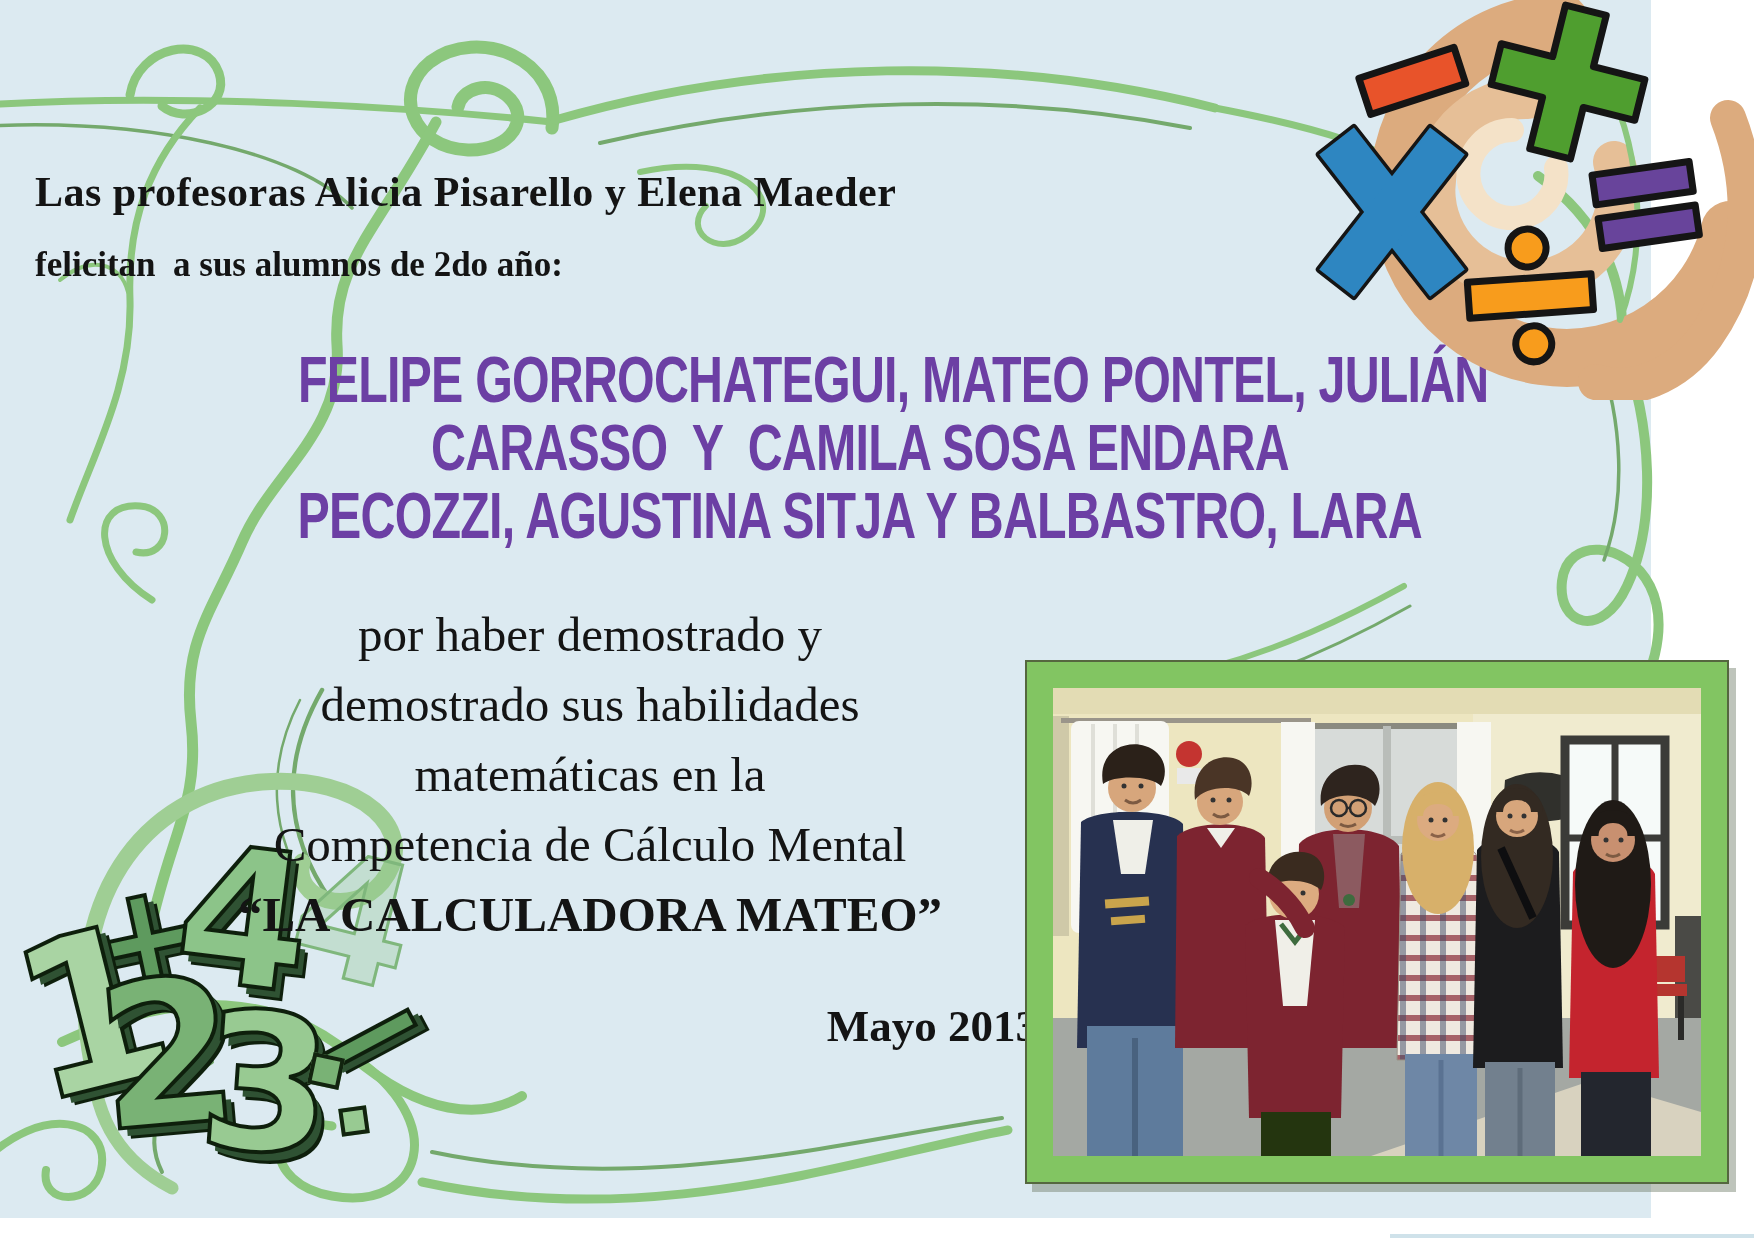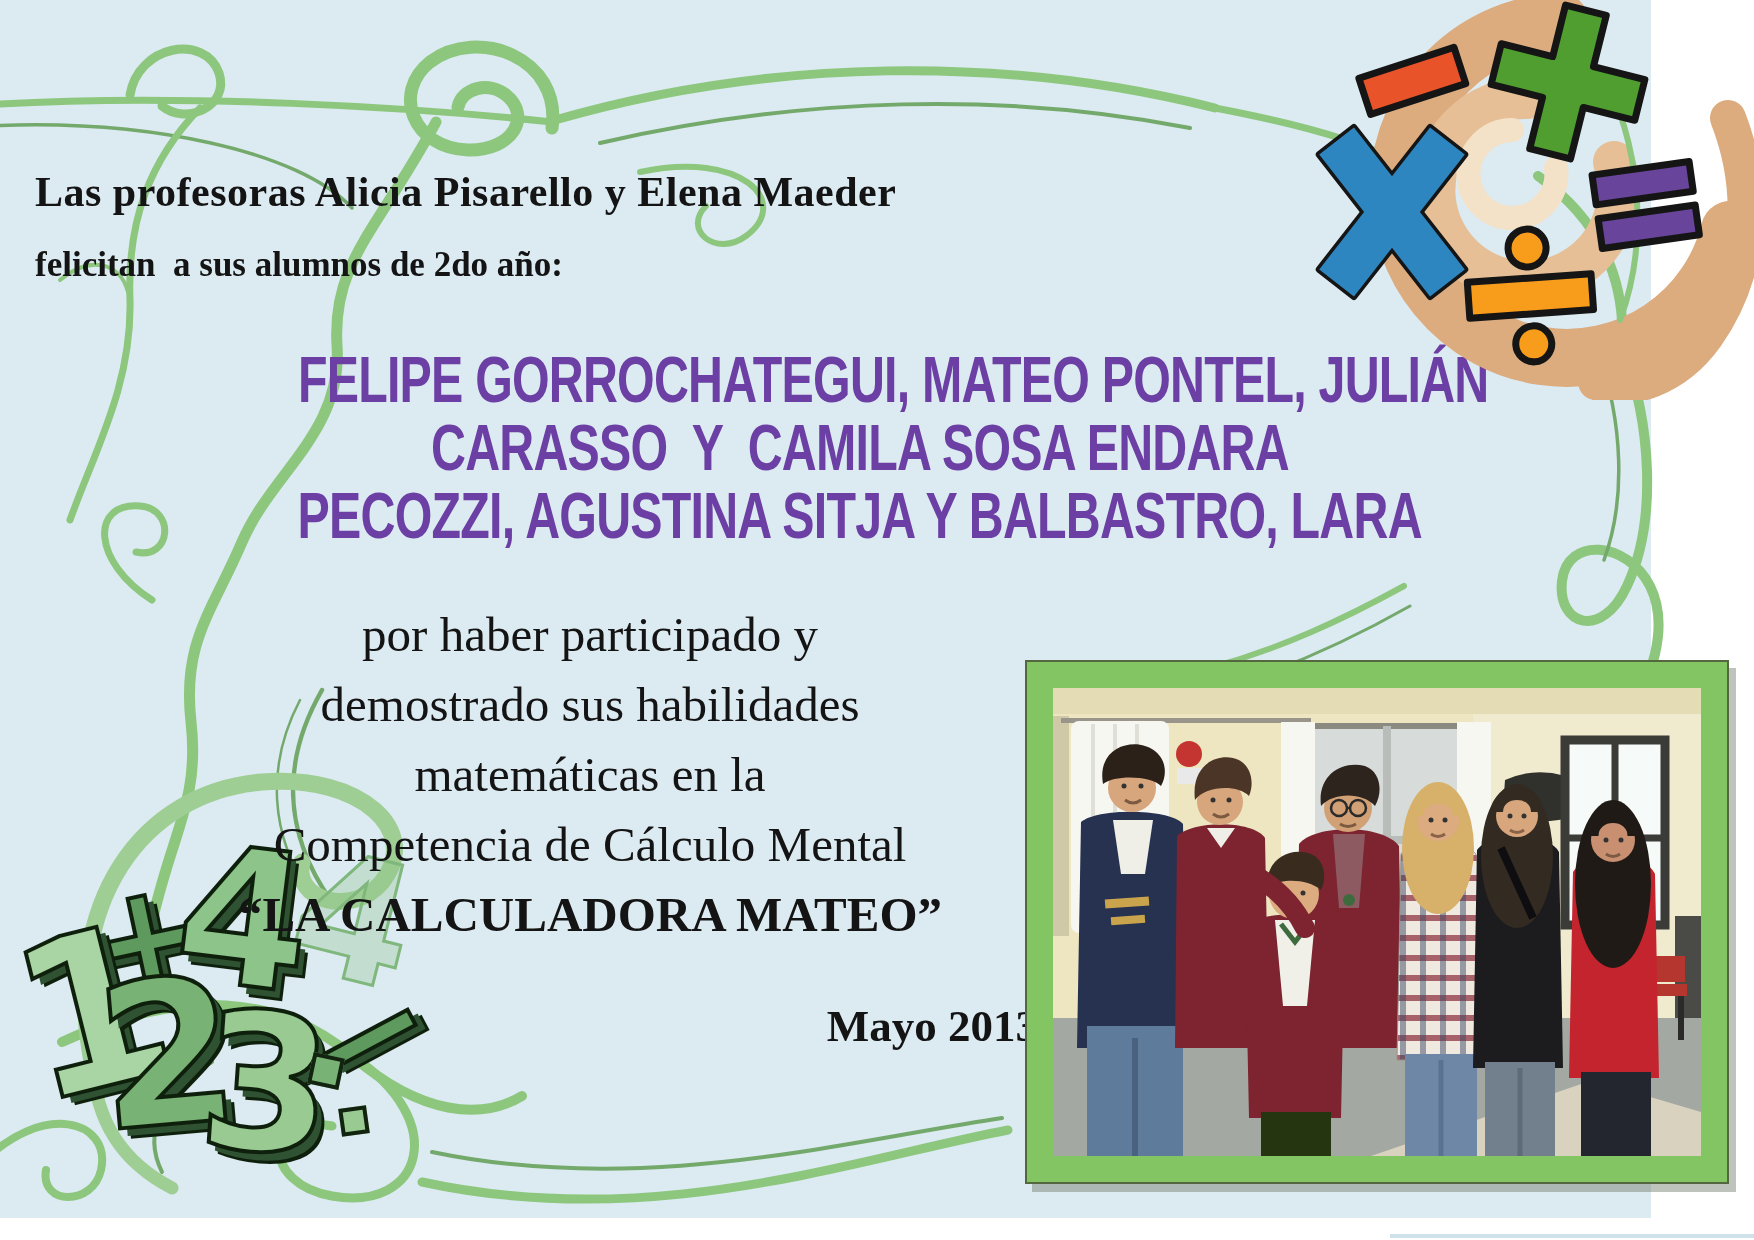--- a/index.html
+++ b/index.html
@@ -88,21 +88,21 @@
     <div class="l2">felicitan  a sus alumnos de 2do año:</div>
   </div>
 
   <div class="names">
     <div class="nline"><span>FELIPE GORROCHATEGUI, MATEO PONTEL, JULIÁN</span></div>
     <div class="nline"><span>CARASSO  Y  CAMILA SOSA ENDARA</span></div>
     <div class="nline"><span>PECOZZI, AGUSTINA SITJA Y BALBASTRO, LARA</span></div>
   </div>
 
   <div class="bodytext">
-    <div class="bline">por haber participado y</div>
+    <div class="bline">por haber demostrado y</div>
     <div class="bline">demostrado sus habilidades</div>
     <div class="bline">matemáticas en la</div>
     <div class="bline">Competencia de Cálculo Mental</div>
     <div class="bline bold">“LA CALCULADORA MATEO”</div>
   </div>
 
   <div class="date">Mayo 2013</div>
 
   <svg class="mathart" viewBox="1180 0 574 400">
     <g fill="none" stroke-linecap="round">

